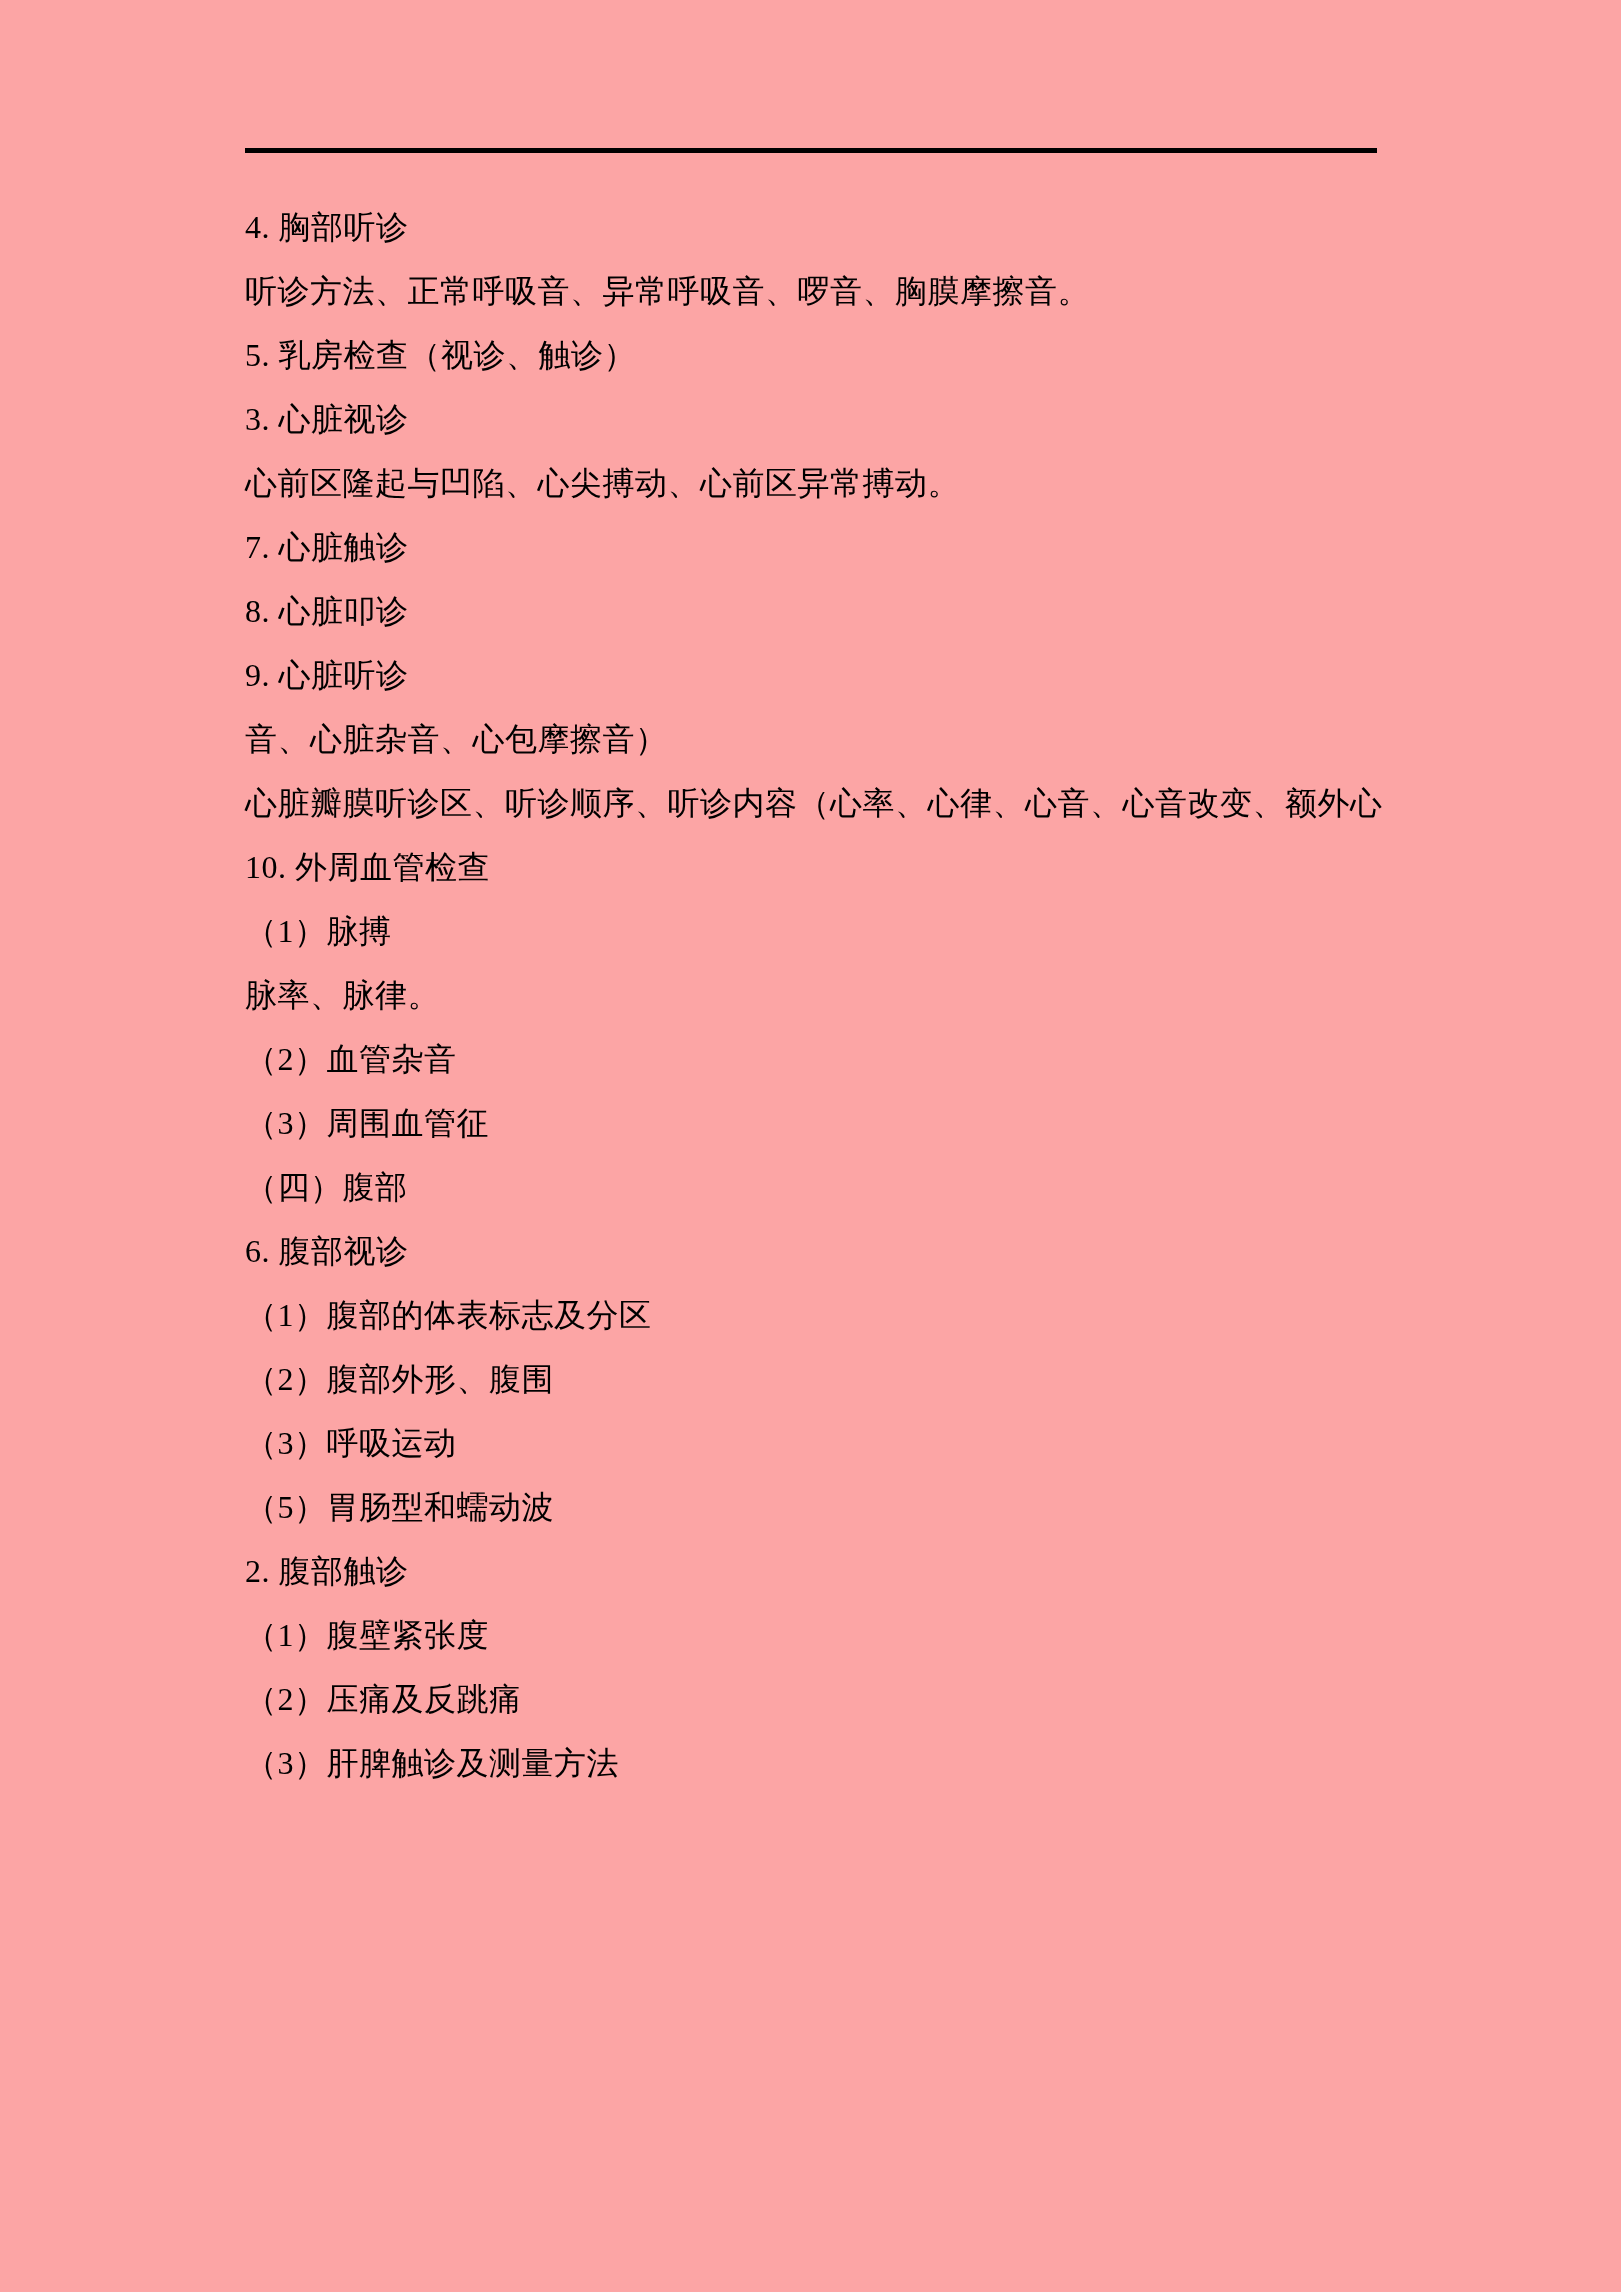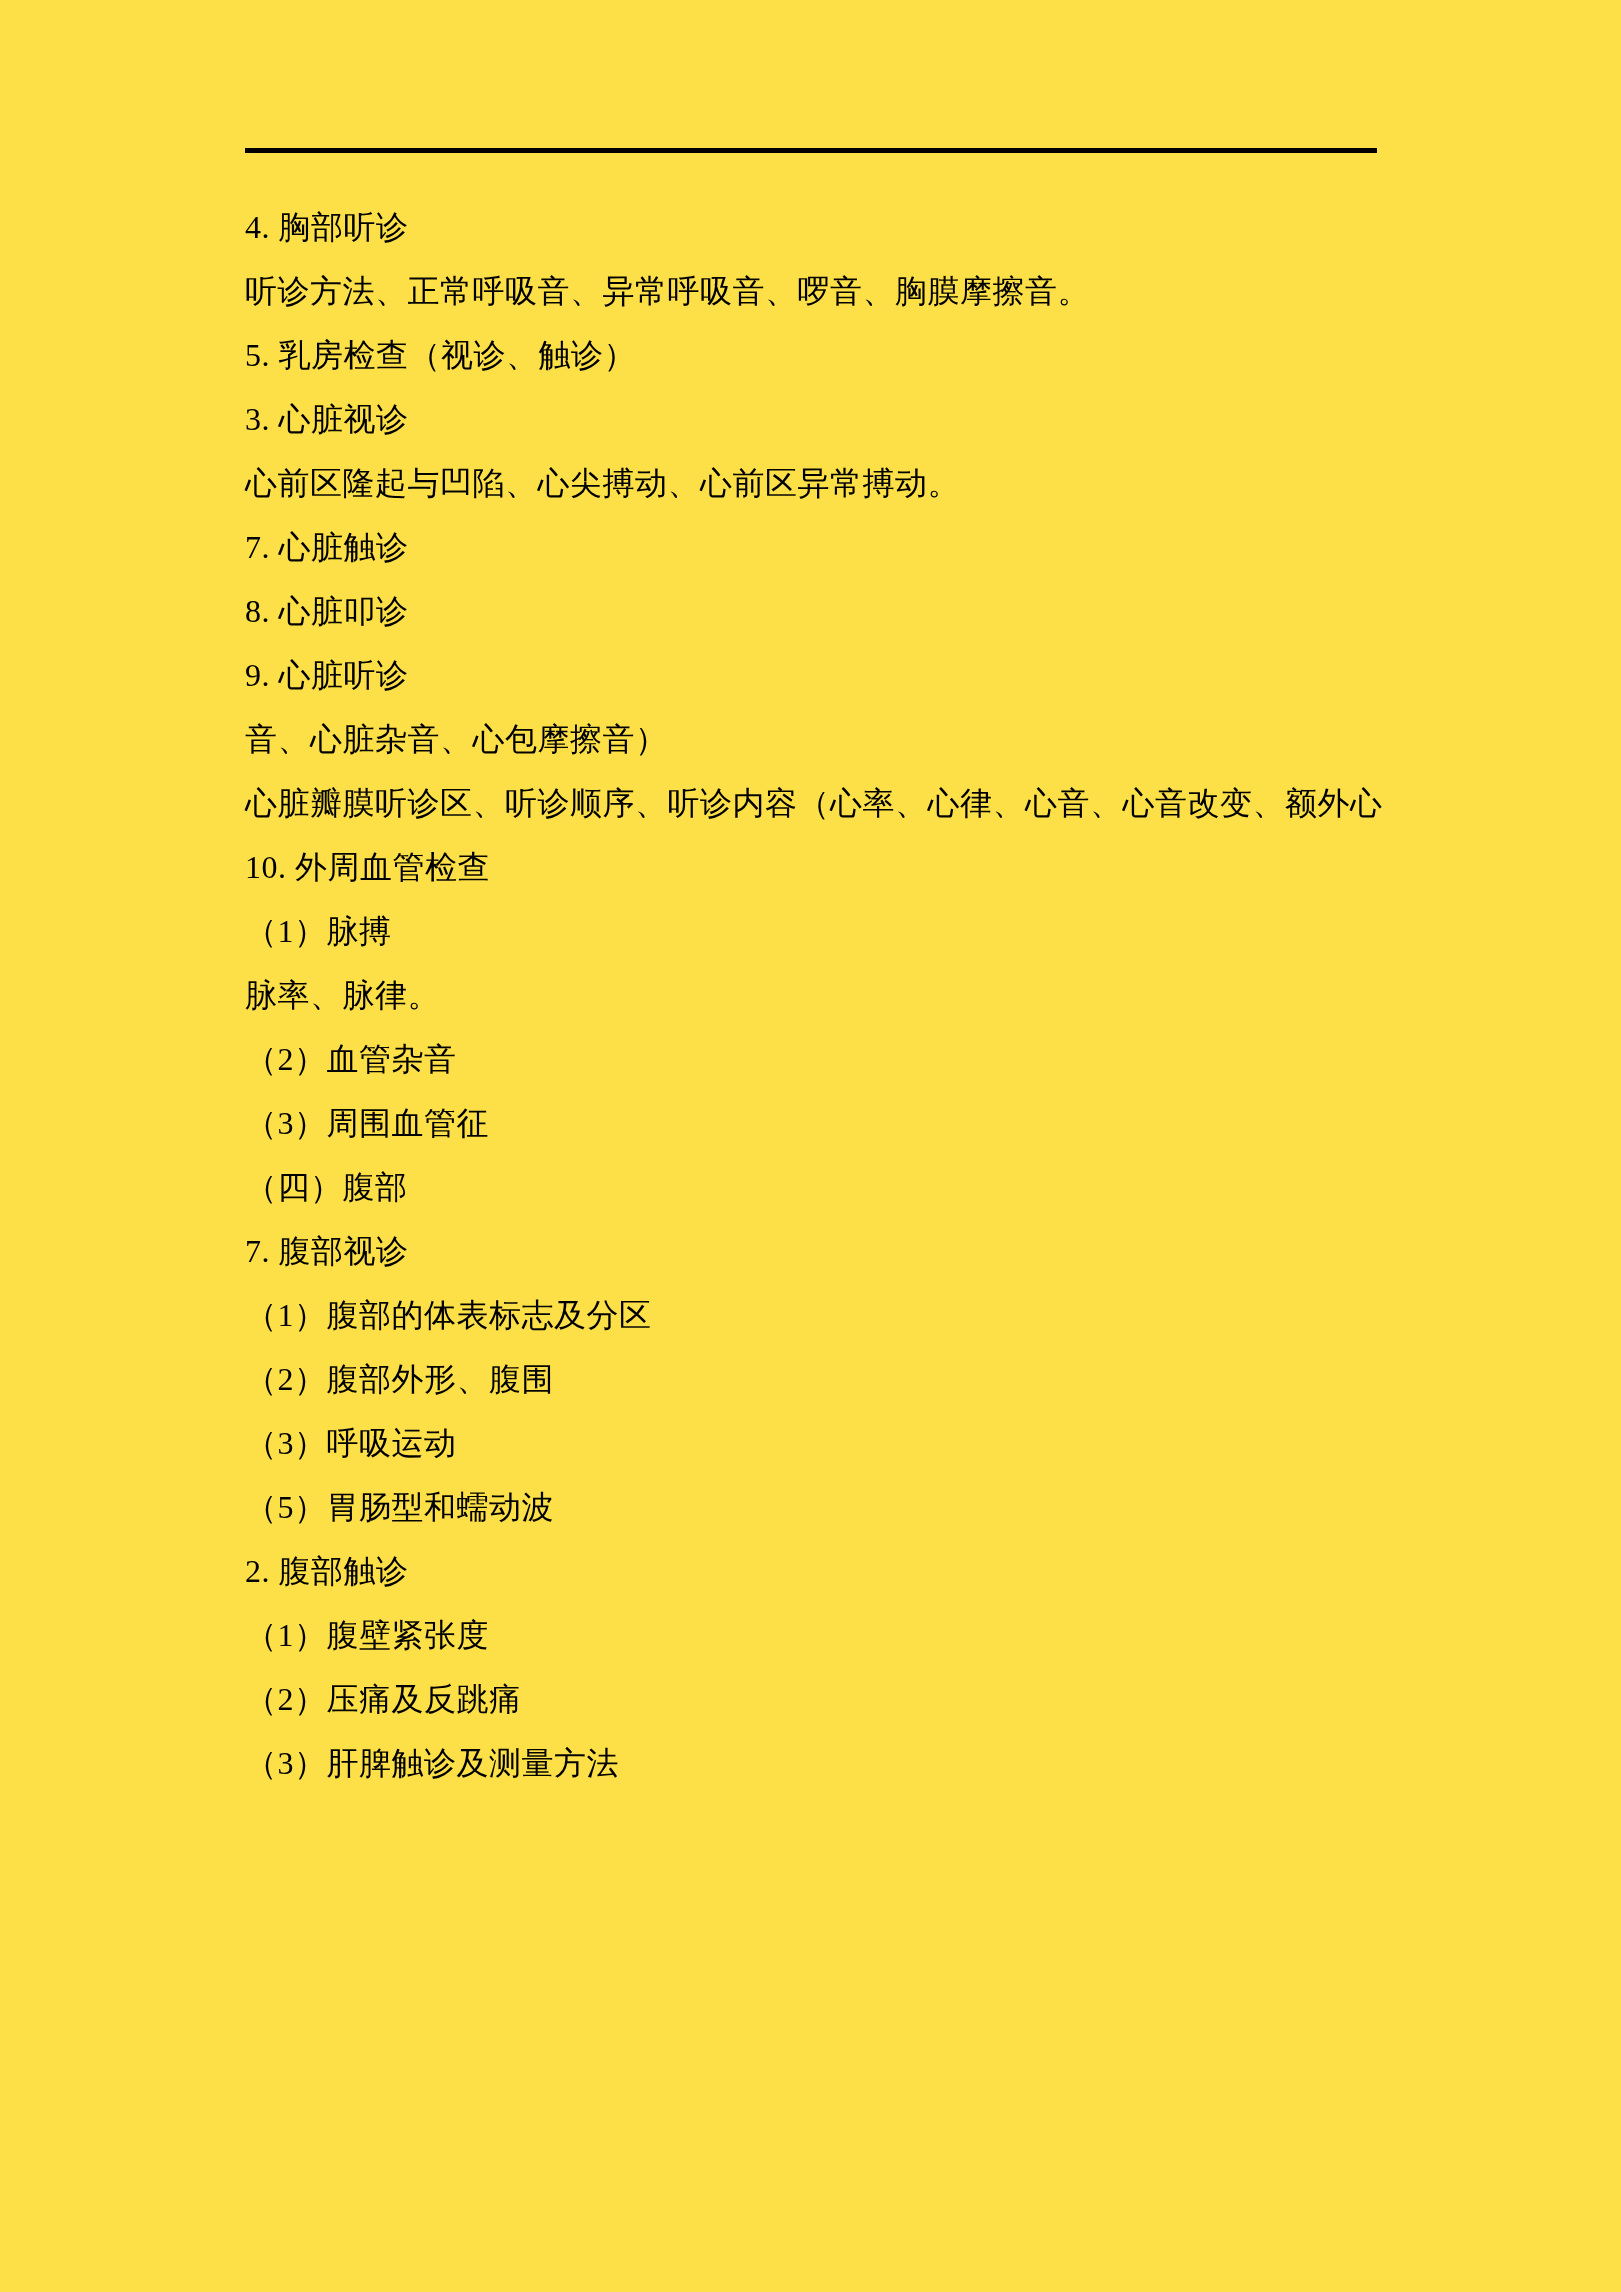--- a/index.html
+++ b/index.html
@@ -9,21 +9,21 @@
   body {
     width: 1621px;
     height: 2293px;
     background: #ffffff;
     font-family: "Liberation Serif", "DejaVu Serif", serif;
   }
   .page {
     position: relative;
     width: 1621px;
     height: 2293px;
-    background: #fde047;
+    background: #fca5a5;
     overflow: hidden;
   }
   .header-rule {
     position: absolute;
     left: 245px;
     top: 148px;
     width: 1132px;
     height: 4.9px;
     background: #000000;
   }
@@ -58,21 +58,21 @@
     <div class="line">8. 心脏叩诊</div>
     <div class="line">9. 心脏听诊</div>
     <div class="line">音、心脏杂音、心包摩擦音）</div>
     <div class="line">心脏瓣膜听诊区、听诊顺序、听诊内容（心率、心律、心音、心音改变、额外心</div>
     <div class="line">10. 外周血管检查</div>
     <div class="line">（1）脉搏</div>
     <div class="line">脉率、脉律。</div>
     <div class="line">（2）血管杂音</div>
     <div class="line">（3）周围血管征</div>
     <div class="line">（四）腹部</div>
-    <div class="line">7. 腹部视诊</div>
+    <div class="line">6. 腹部视诊</div>
     <div class="line">（1）腹部的体表标志及分区</div>
     <div class="line">（2）腹部外形、腹围</div>
     <div class="line">（3）呼吸运动</div>
     <div class="line">（5）胃肠型和蠕动波</div>
     <div class="line">2. 腹部触诊</div>
     <div class="line">（1）腹壁紧张度</div>
     <div class="line">（2）压痛及反跳痛</div>
     <div class="line">（3）肝脾触诊及测量方法</div>
   </div>
 </div>

